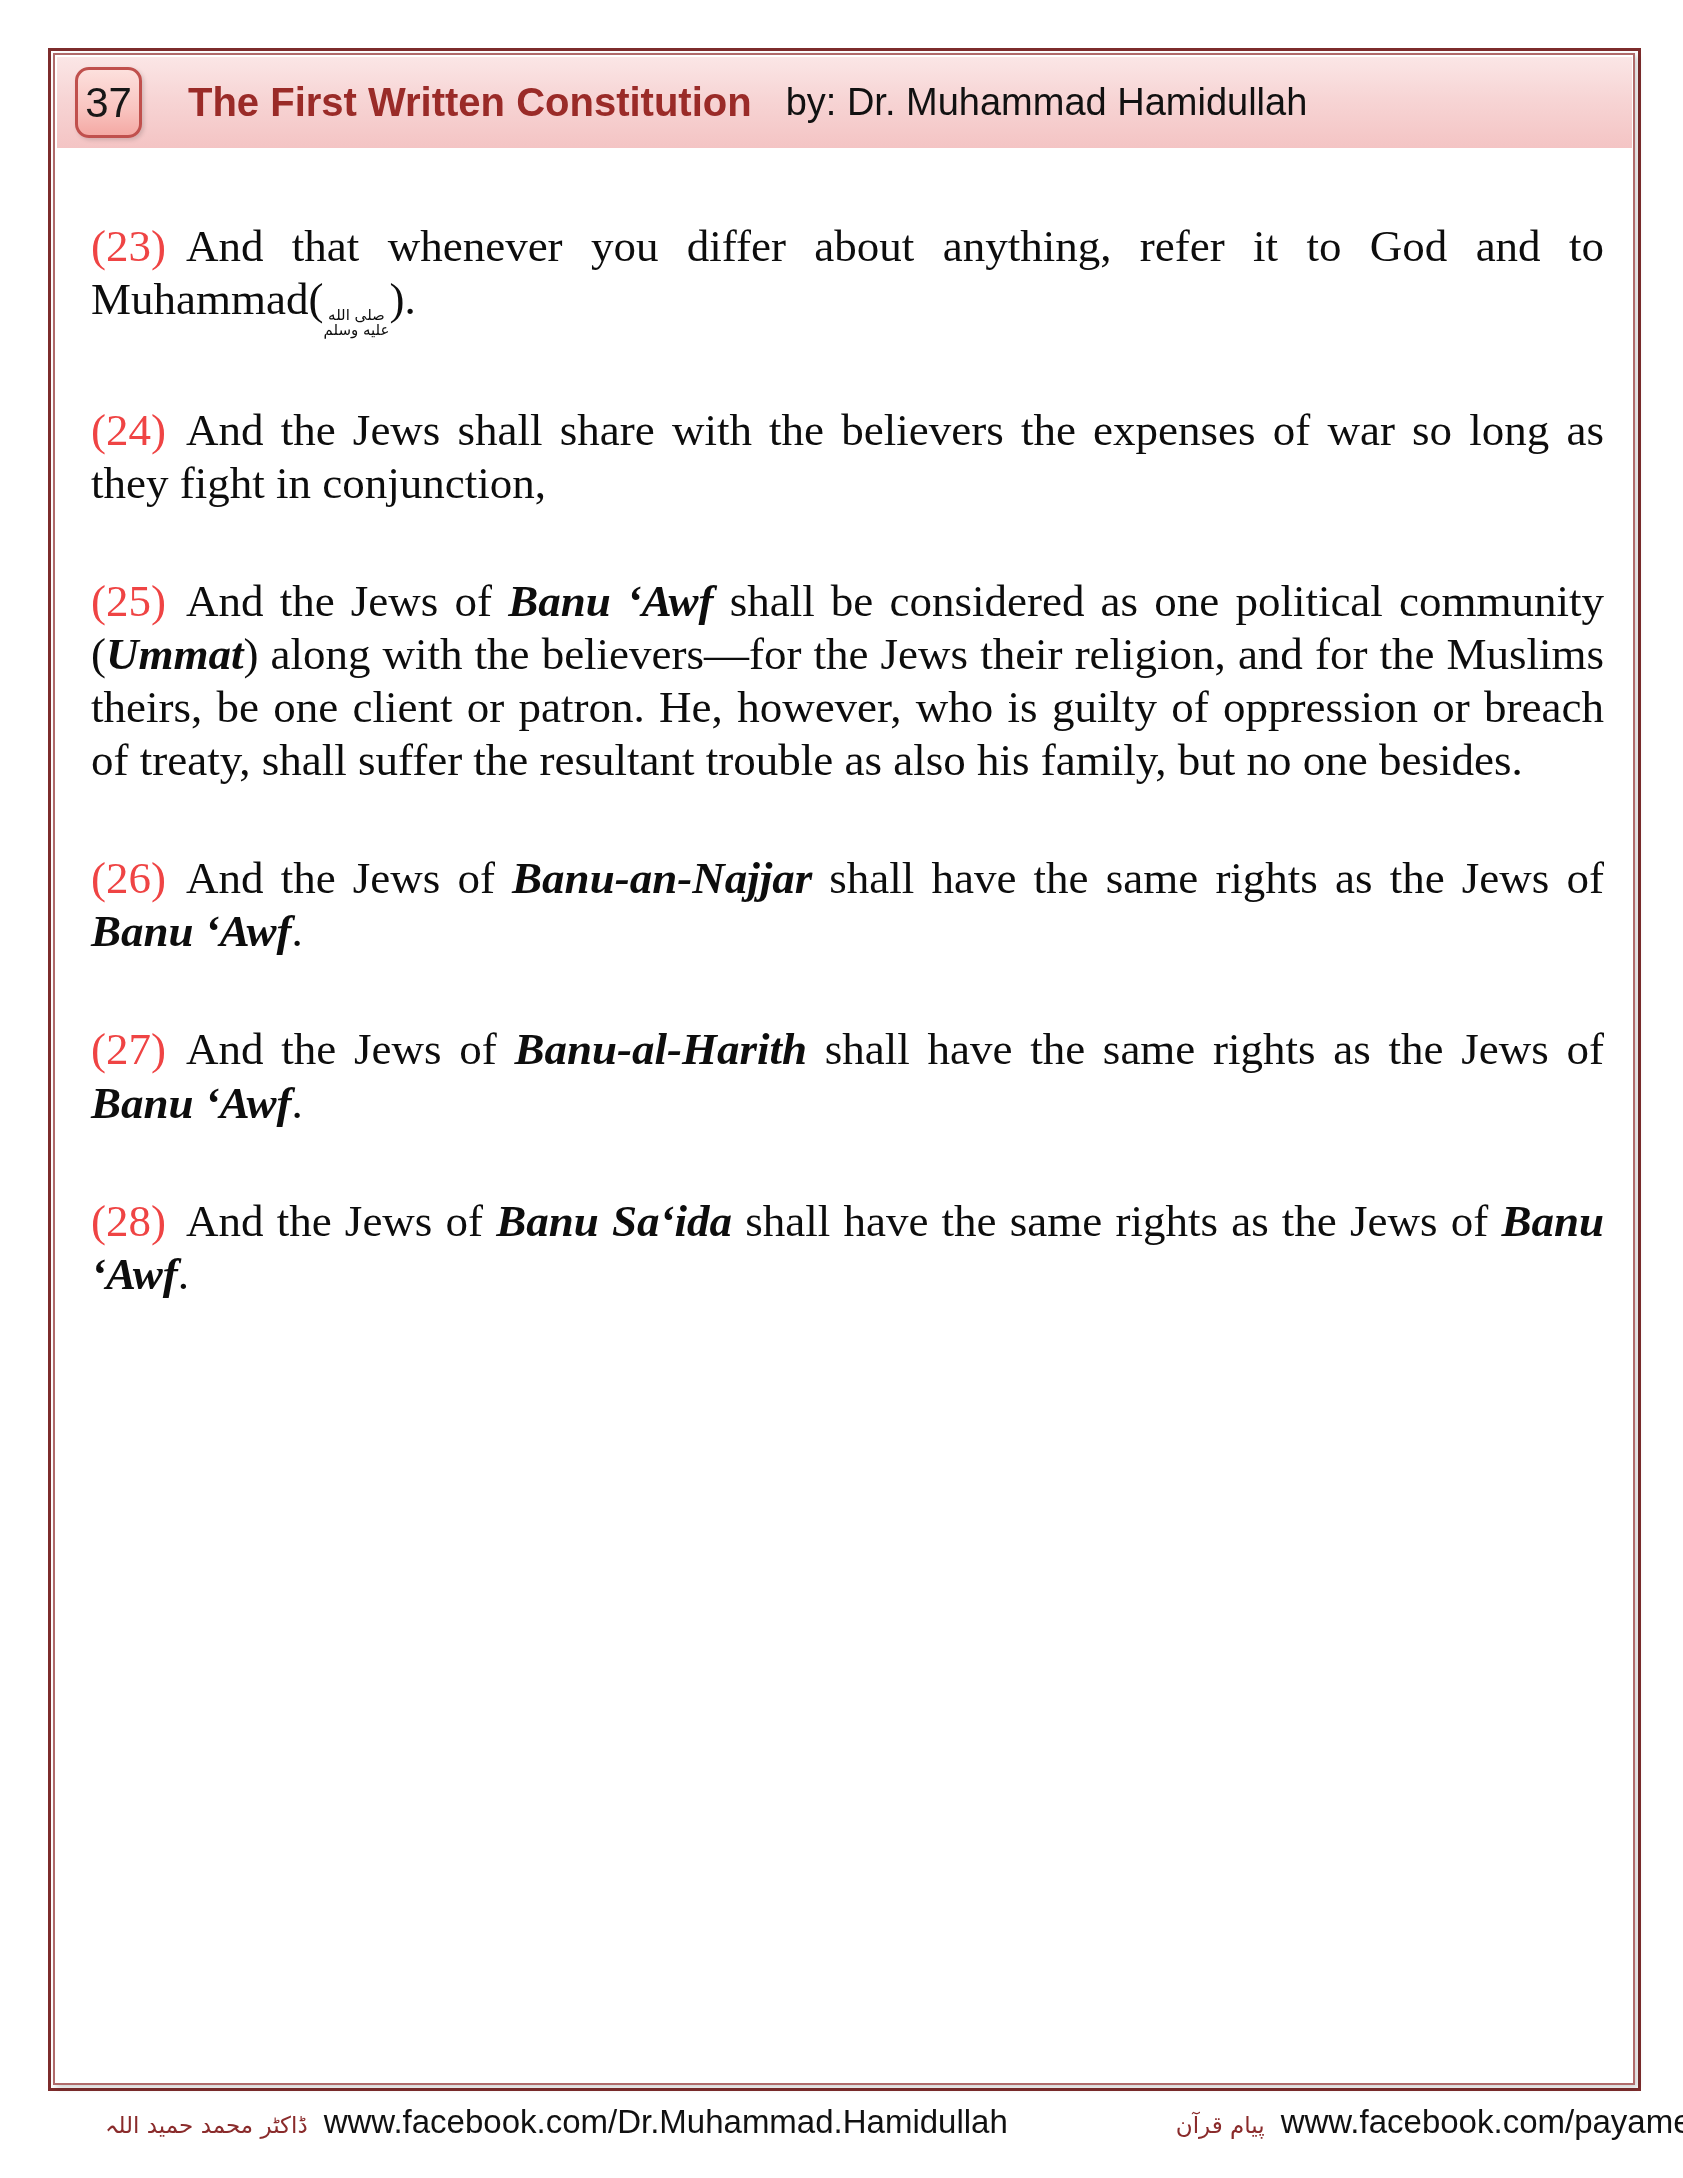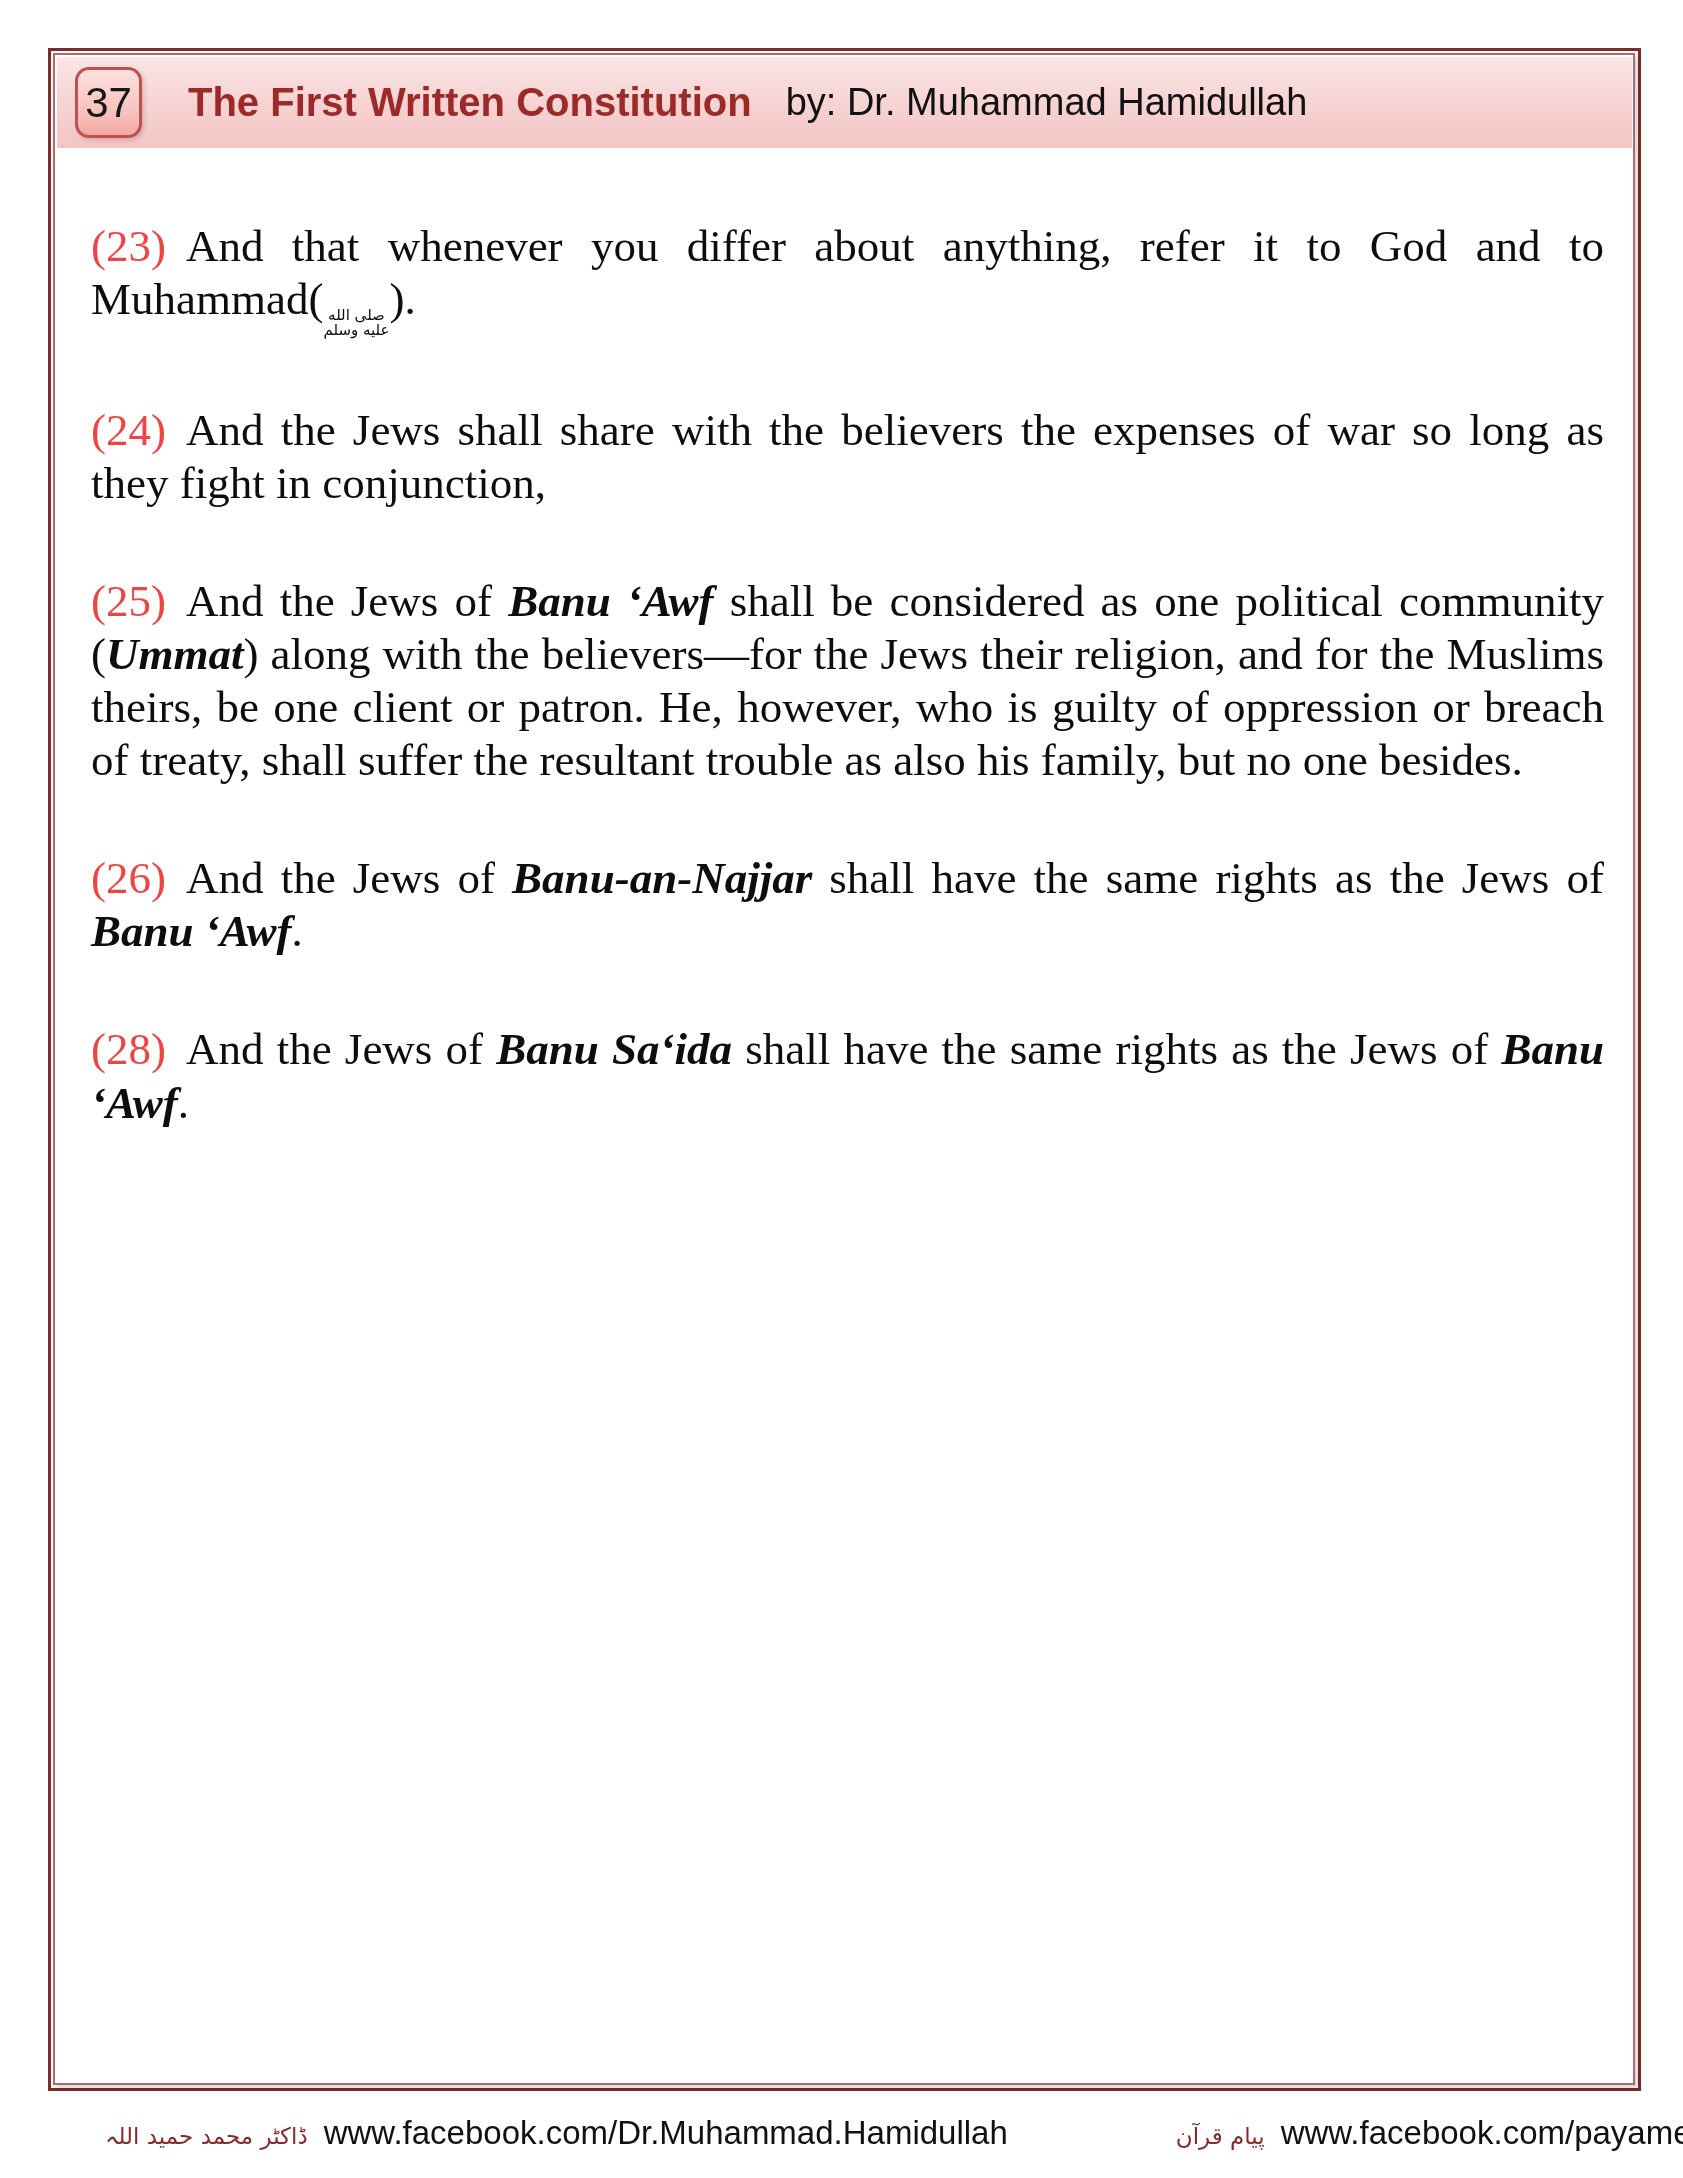--- a/index.html
+++ b/index.html
@@ -127,21 +127,21 @@
     direction: rtl;
     color: #0d0d0d;
     white-space: nowrap;
   }
 
   
   .footer {
     position: absolute;
     left: 48px;
     right: 42px;
-    bottom: 9px;
+    bottom: 20px;
     height: 73px;
     display: flex;
     align-items: center;
     z-index: 3;
   }
   .footer-left, .footer-right {
     display: flex;
     align-items: baseline;
     white-space: nowrap;
   }
@@ -177,20 +177,21 @@
   </div>
 
   <div class="content" id="clause-list">
       <p class="clause"><span class="cl-num">(23)</span><span>And that whenever you differ about anything, refer it to God and to Muhammad(</span><span class="salla">
           <span>صلى الله</span>
           <span>عليه وسلم</span>
         </span><span>).</span></p>
       <p class="clause"><span class="cl-num">(24)</span><span>And the Jews shall share with the believers the expenses of war so long as they fight in conjunction,</span></p>
       <p class="clause"><span class="cl-num">(25)</span><span>And the Jews of </span><span class="term">Banu ‘Awf</span><span> shall be considered as one political community (</span><span class="term">Ummat</span><span>) along with the believers—for the Jews their religion, and for the Muslims theirs, be one client or patron. He, however, who is guilty of oppression or breach of treaty, shall suffer the resultant trouble as also his family, but no one besides.</span></p>
       <p class="clause"><span class="cl-num">(26)</span><span>And the Jews of </span><span class="term">Banu-an-Najjar</span><span> shall have the same rights as the Jews of </span><span class="term">Banu ‘Awf</span><span>.</span></p>
+      <p class="clause"><span class="cl-num">(27)</span><span>And the Jews of </span><span class="term">Banu-al-Harith</span><span> shall have the same rights as the Jews of </span><span class="term">Banu ‘Awf</span><span>.</span></p>
       <p class="clause"><span class="cl-num">(28)</span><span>And the Jews of </span><span class="term">Banu Sa‘ida</span><span> shall have the same rights as the Jews of </span><span class="term">Banu ‘Awf</span><span>.</span></p>
     </div>
 
   <div class="footer">
     <div class="footer-left">
       <span class="foot-urdu">ڈاکٹر محمد حمید اللہ</span>
       <span class="foot-url">www.facebook.com/Dr.Muhammad.Hamidullah</span>
     </div>
     <div class="footer-right">
       <span class="foot-urdu">پیام قرآن</span>

